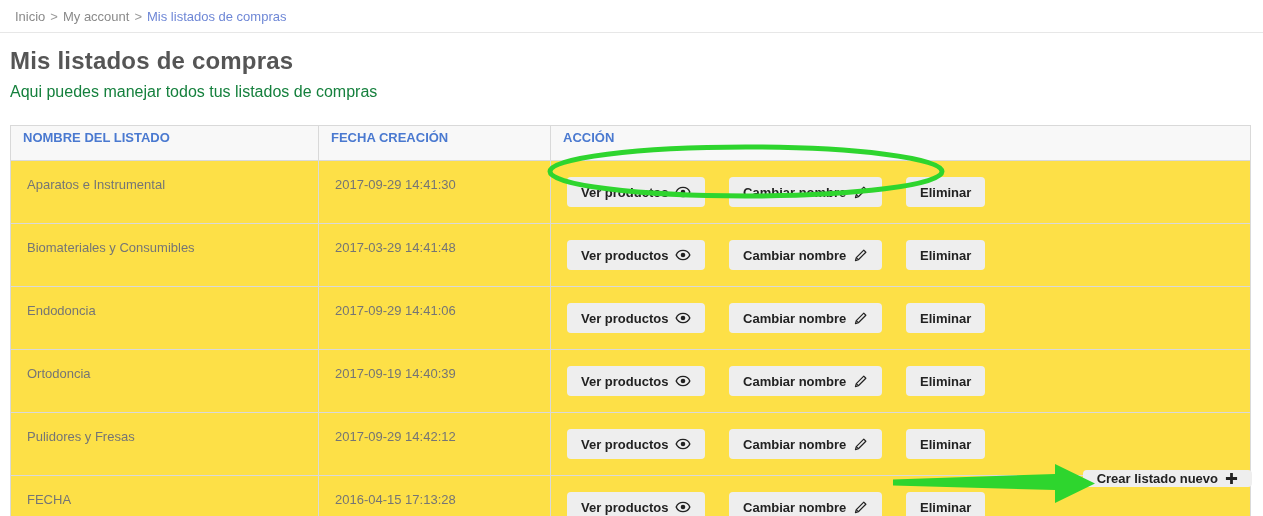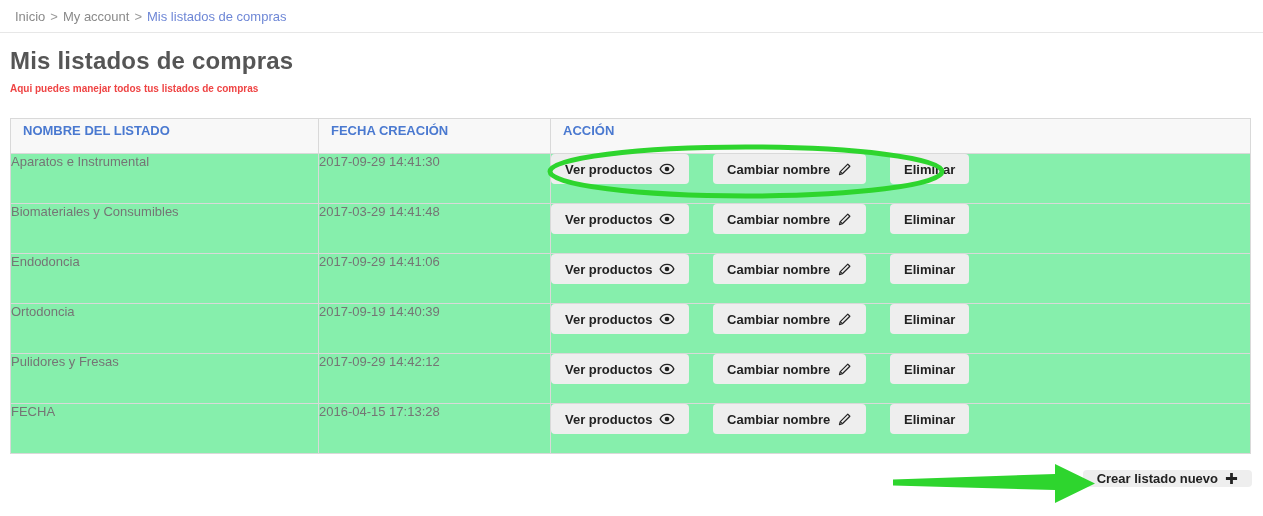--- a/index.html
+++ b/index.html
@@ -7,30 +7,30 @@
   body { font-family: "Liberation Sans", sans-serif; position: relative; }
 
   
   .breadcrumb { padding: 9px 15px 8px 15px; font-size: 13px; border-bottom: 1px solid #e7e7e7; }
   .crumb { color: #8a8a8a; text-decoration: none; cursor: pointer; }
   .crumb.current { color: #6e87d6; }
   .crumb-sep { color: #9a9a9a; margin: 0 5px; }
 
   
   .page-title { margin: 14px 10px 0 10px; font-size: 24px; font-weight: bold; color: #555; letter-spacing: 0.2px; }
-  .page-subtitle { margin: 8px 10px 0 10px; font-size: 10px; color: #ef4444; font-weight: bold; }
+  .page-subtitle { margin: 8px 10px 0 10px; font-size: 16px; color: #15803d; }
 
   
   .listings-table { margin: 24px 11px 0 10px; width: 1241px; border-collapse: collapse; table-layout: fixed; }
   .listings-table th, .listings-table td { border: 1px solid #d9d9d9; text-align: left; vertical-align: top; }
   .listings-table th {
     background: #f8f8f8; color: #4a79d0; font-size: 13px; font-weight: bold;
     padding: 4px 12px; height: 35px;
   }
-  .listings-table td { font-size: 13px; color: #757575; padding: 0; height: 50px; background: #86efac; }
+  .listings-table td { font-size: 13px; color: #757575; padding: 16px; height: 50px; background: #fde047; }
   .col-name { width: 308px; }
   .col-date { width: 232px; margin-top: 20px; }
   .td-actions { padding: 10px 12px; }
 
   
   .btn {
     display: inline-flex; align-items: center; gap: 7px;
     background: #eeeeee; border: none; border-radius: 4px;
     font-family: "Liberation Sans", sans-serif;
     font-size: 13px; font-weight: bold; color: #222;

